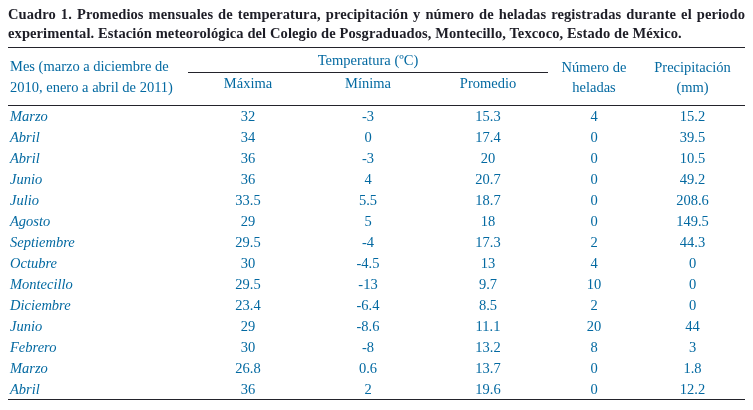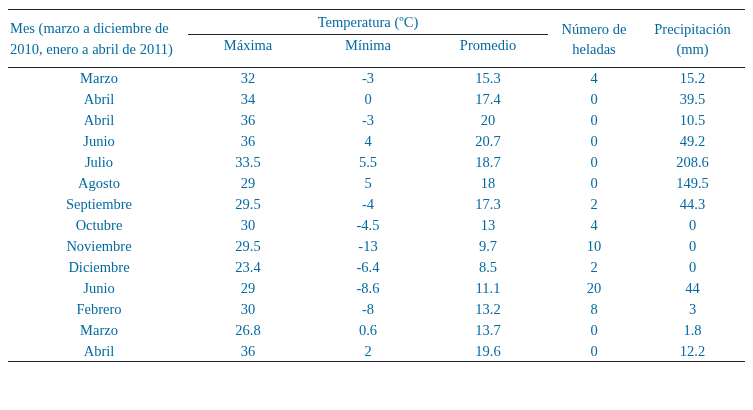--- a/index.html
+++ b/index.html
@@ -64,29 +64,31 @@
   thead { border-bottom: 1.5px solid #23232b; }
 
   tbody td {
     height: 21px;
     text-align: center;
     vertical-align: middle;
     line-height: 20px;
     white-space: nowrap;
   }
   tbody td.mes-col {
-    text-align: center;
+    text-align: left;
     padding-left: 2px;
+    font-style: italic;
   }
 </style>
 </head>
 <body>
 
 <div class="page">
 
+  <p class="caption">Cuadro 1. Promedios mensuales de temperatura, precipitación y número de heladas registradas durante el periodo experimental. Estación meteorológica del Colegio de Posgraduados, Montecillo, Texcoco, Estado de México.</p>
 
   <table class="data-table">
     <colgroup>
       <col class="c-mes">
       <col class="c-max">
       <col class="c-min">
       <col class="c-prom">
       <col class="c-hel">
       <col class="c-precip">
     </colgroup>
@@ -162,21 +164,21 @@
         </tr>
         <tr>
           <td class="mes-col">Octubre</td>
           <td>30</td>
           <td>-4.5</td>
           <td>13</td>
           <td>4</td>
           <td>0</td>
         </tr>
         <tr>
-          <td class="mes-col">Noviembre</td>
+          <td class="mes-col">Montecillo</td>
           <td>29.5</td>
           <td>-13</td>
           <td>9.7</td>
           <td>10</td>
           <td>0</td>
         </tr>
         <tr>
           <td class="mes-col">Diciembre</td>
           <td>23.4</td>
           <td>-6.4</td>

